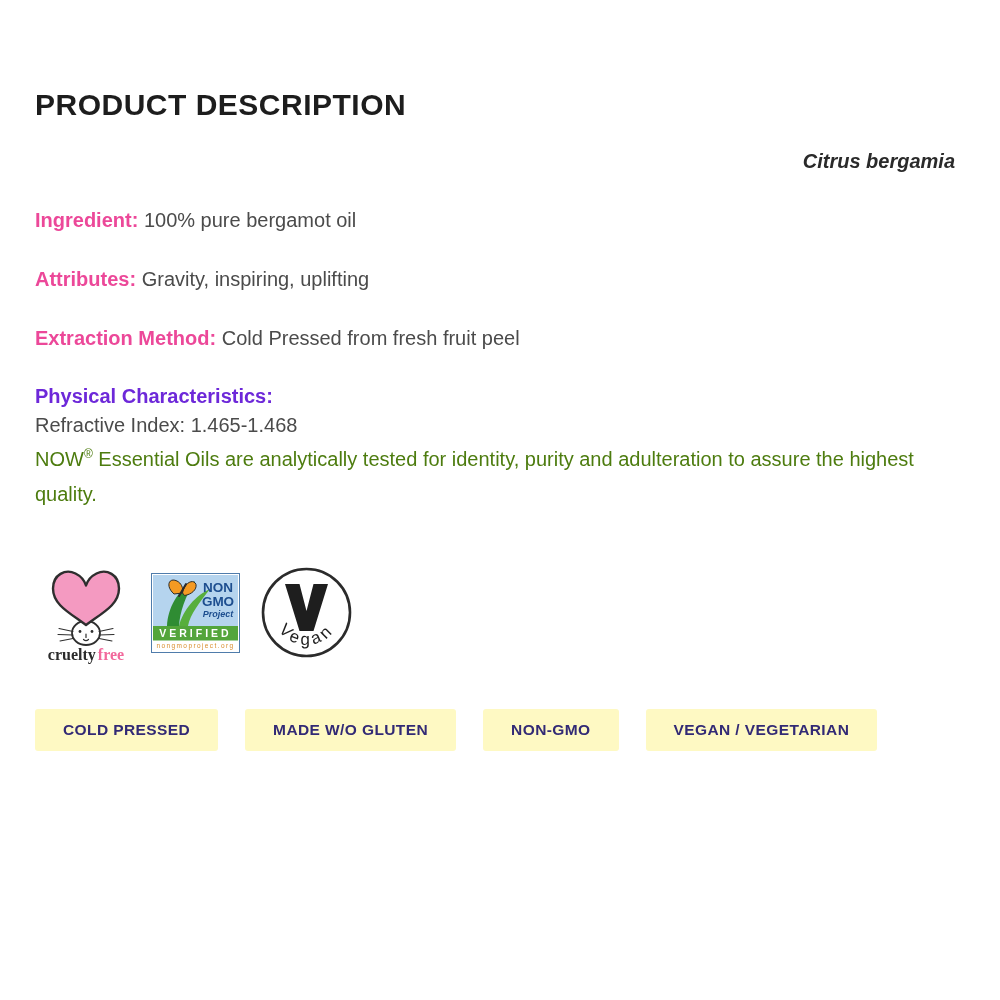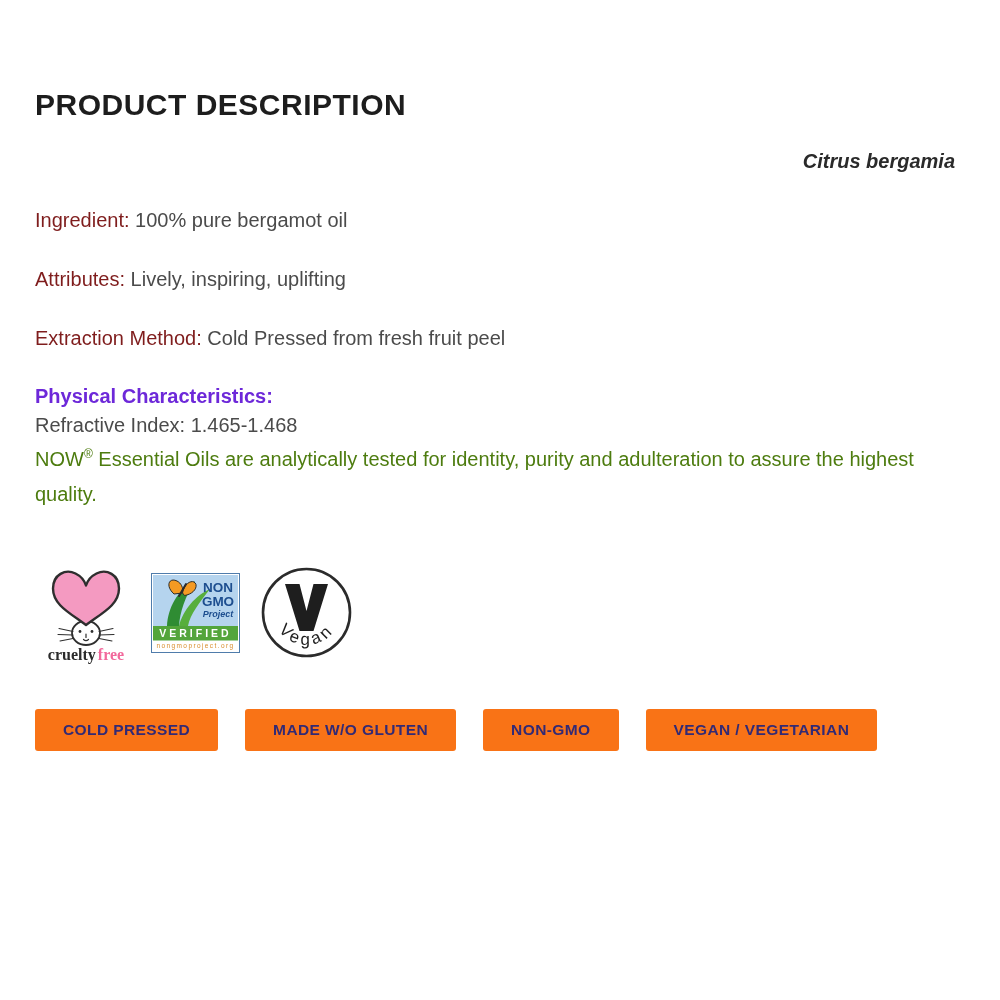--- a/index.html
+++ b/index.html
@@ -28,22 +28,22 @@
     color: #2a2a2a;
     text-align: right;
   }
   .detail {
     margin-top: 35px;
     font-size: 20px;
     color: #4b4b4b;
     line-height: 1.2;
   }
   .detail strong {
-    font-weight: 400;
-    color: #7f1d1d;
+    font-weight: 700;
+    color: #ec4899;
   }
   .phys { margin-top: 35px; }
   .phys-heading {
     font-size: 20px;
     font-weight: 700;
     color: #6d28d9;
   }
   .phys-line {
     font-size: 20px;
     color: #4b4b4b;
@@ -70,21 +70,21 @@
     height: 105px;
   }
   .badge { display: block; }
   .tags {
     margin-top: 44px;
     display: flex;
     gap: 27px;
   }
   .tag {
     height: 42px;
-    background: #f97316;
+    background: #fef9c3;
     border-radius: 3px;
     display: flex;
     align-items: center;
     justify-content: center;
     padding: 12px 28px;
     font-size: 15.5px;
     font-weight: 700;
     letter-spacing: 0.4px;
     color: #322a75;
     white-space: nowrap;
@@ -97,21 +97,21 @@
 
 <div class="page">
 
   <h1 class="page-title">PRODUCT DESCRIPTION</h1>
 
   <p class="species">Citrus bergamia</p>
 
   <p class="detail"><strong>Ingredient:</strong> <span>100% pure bergamot oil</span></p>
 
 
-  <p class="detail"><strong>Attributes:</strong> <span>Lively, inspiring, uplifting</span></p>
+  <p class="detail"><strong>Attributes:</strong> <span>Gravity, inspiring, uplifting</span></p>
 
 
   <p class="detail"><strong>Extraction Method:</strong> <span>Cold Pressed from fresh fruit peel</span></p>
 
   <div class="phys">
     <p class="phys-heading">Physical Characteristics:</p>
     <p class="phys-line">Refractive Index: 1.465-1.468</p>
   </div>
 
   <p class="note"><span>NOW</span><sup>®</sup><span> Essential Oils are analytically tested for identity, purity and adulteration to assure the highest quality.</span></p>

